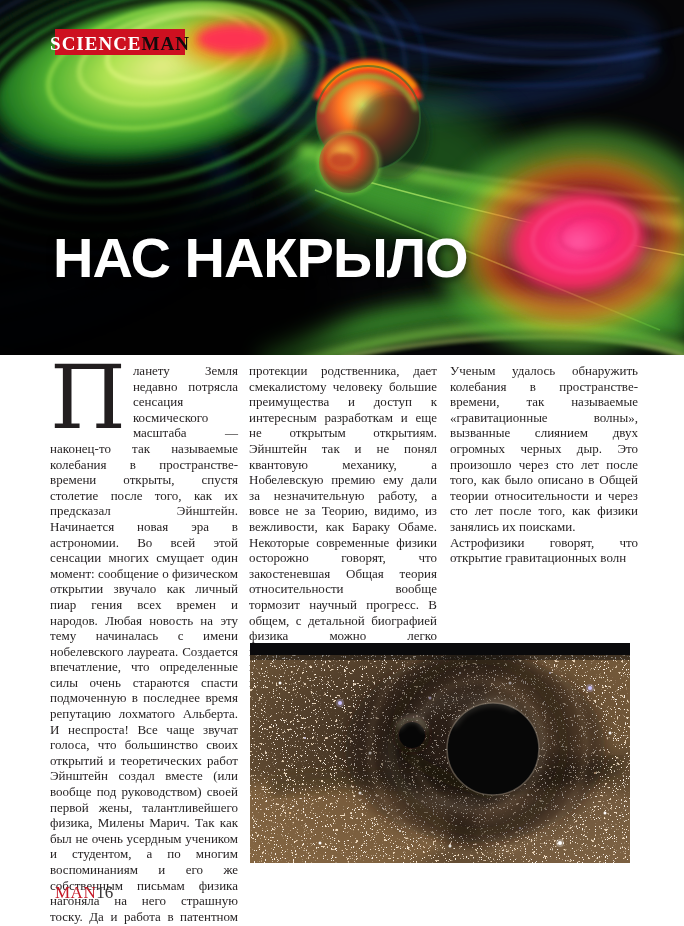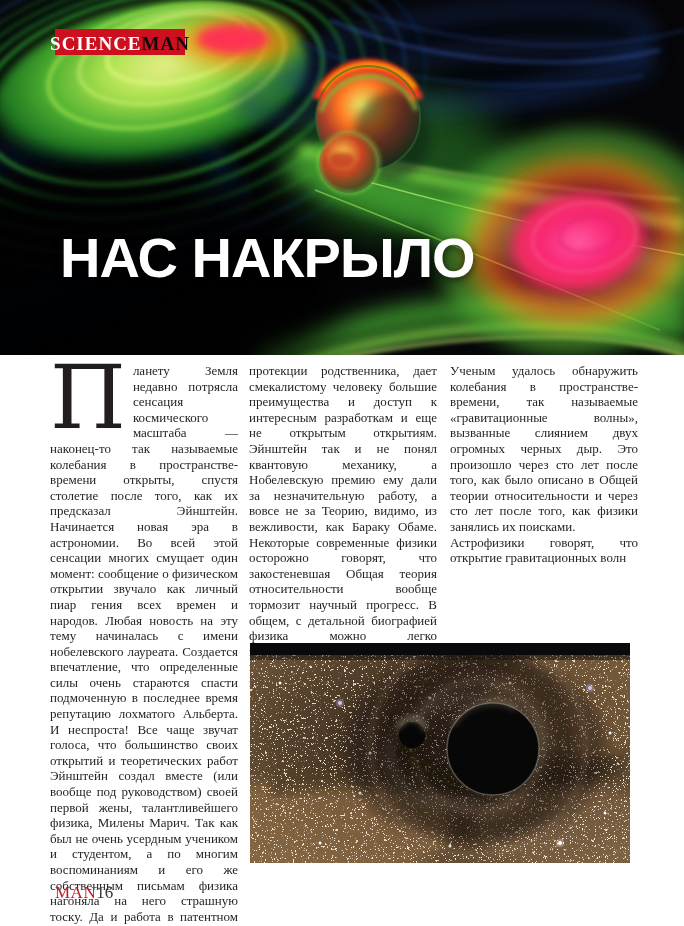--- a/index.html
+++ b/index.html
@@ -10,21 +10,21 @@
   
   .hero{position:absolute;left:0;top:0;width:684px;height:355px;background:#060608;overflow:hidden;}
   .hero svg{position:absolute;left:0;top:0;}
   .logo{position:absolute;left:55px;top:29px;width:130px;height:26px;background:#cd1020;
         display:flex;align-items:flex-end;justify-content:center;
         font-family:"Liberation Serif",serif;font-size:19px;letter-spacing:1px;font-weight:600;}
   .logo .l1{color:#ffffff;}
   .logo .l2{color:#120b0c;}
   .hero-title{position:absolute;left:53px;top:230px;color:#ffffff;
         font-family:"Liberation Sans",sans-serif;font-weight:700;font-size:56px;line-height:56px;
-        letter-spacing:-1px;text-shadow:0 3px 8px rgba(0,0,0,.65);white-space:nowrap;margin-left:7px;}
+        letter-spacing:-1px;text-shadow:0 3px 8px rgba(0,0,0,.65);white-space:nowrap;}
   .hero-subtitle{position:absolute;left:55px;top:284px;color:#ffffff;
         font-family:"DejaVu Serif",serif;font-style:italic;font-weight:700;font-size:38px;line-height:40px;
         letter-spacing:-1px;text-shadow:0 2px 6px rgba(0,0,0,.6);white-space:nowrap;}
 
   
   .col{position:absolute;top:363px;width:188px;text-align:justify;
        font-size:13px;line-height:15.6px;hyphens:auto;-webkit-hyphens:auto;}
   .col p{margin:0;padding:0;}
   #col1{left:50px;}
   #col2{left:249px;}

